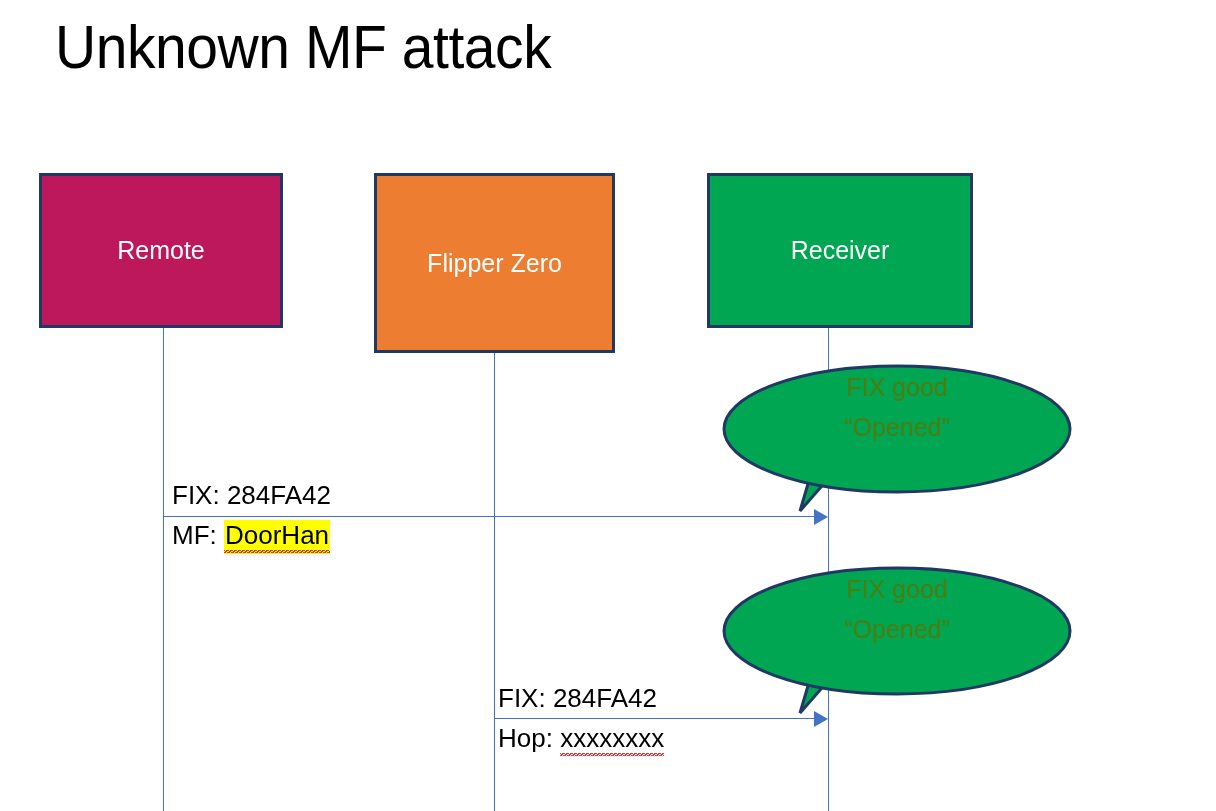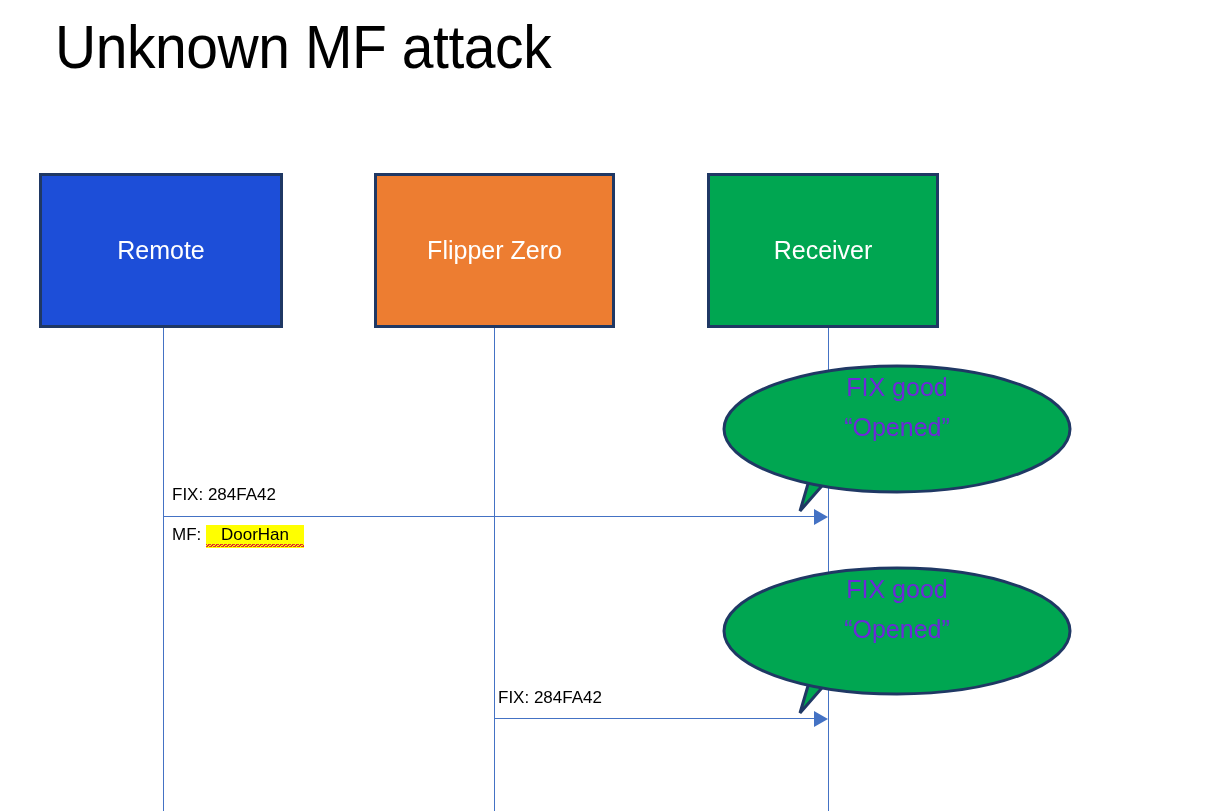--- a/index.html
+++ b/index.html
@@ -43,51 +43,51 @@
     position: absolute;
     box-sizing: border-box;
     border: 3px solid #1F3864;
     display: flex;
     align-items: center;
     justify-content: center;
     color: #ffffff;
     font-size: 25px;
     font-weight: 400;
   }
-  #actor-remote  { left: 39px;  top: 173px; width: 244px; height: 155px; background: #1d4ed8; }
-  #actor-flipper { left: 374px; top: 173px; width: 241px; height: 155px; background: #ED7D31; }
-  #actor-receiver{ left: 707px; top: 173px; width: 232px; height: 155px; background: #00A651; }
+  #actor-remote  { left: 39px;  top: 173px; width: 244px; height: 155px; background: #be185d; }
+  #actor-flipper { left: 374px; top: 173px; width: 241px; height: 180px; background: #ED7D31; }
+  #actor-receiver{ left: 707px; top: 173px; width: 266px; height: 155px; background: #00A651; }
 
   
   .msg-arrow-line {
     position: absolute;
     height: 1px;
     background: #4472C4;
   }
   .msg-arrow-head {
     position: absolute;
     width: 0; height: 0;
     border-top: 8px solid transparent;
     border-bottom: 8px solid transparent;
     border-left: 14px solid #4472C4;
   }
 
   
   .msg-text {
     position: absolute;
-    font-size: 17px;
+    font-size: 26px;
     line-height: 40px;
     color: #000000;
     white-space: nowrap;
   }
   .msg-line { display: block; }
 
   .hl {
     background: #FFFF00;
-    padding: 0 15px;
+    padding: 0 1px;
   }
   .spell {
     background-image: repeating-linear-gradient(
       135deg,
       #E03030 0px, #E03030 1px,
       transparent 1px, transparent 2px);
     background-size: 4px 3px;
     background-repeat: repeat-x;
     background-position: left bottom 1px;
     padding-bottom: 4px;
@@ -96,21 +96,21 @@
   
   .callout {
     position: absolute;
   }
   .callout svg { display: block; overflow: visible; }
   .callout-text {
     position: absolute;
     left: 0;
     width: 100%;
     text-align: center;
-    color: #6d28d9;
+    color: #4d7c0f;
     font-size: 25px;
     line-height: 40px;
     pointer-events: none;
   }
   #callout-1 { left: 722px; top: 359px; width: 350px; height: 162px; }
   #callout-2 { left: 722px; top: 561px; width: 350px; height: 162px; }
   #callout-1 .callout-text, #callout-2 .callout-text { top: 8px; }
 </style>
 </head>
 <body>
@@ -143,20 +143,21 @@
 </div>
 
 <div class="msg-arrow-line" style="left:494px; top:718px; width:321px;"></div>
 <div class="msg-arrow-head" style="left:814px; top:711px;"></div>
 
 <div class="msg-text" style="left:498px; top:678px;">
   <span class="msg-line"><span>FIX: </span><span>284FA42</span></span>
 </div>
 
 <div class="msg-text" style="left:498px; top:718px;">
+  <span class="msg-line"><span>Hop: </span><span class="spell">xxxxxxxx</span></span>
 </div>
 
 <div class="callout" id="callout-1">
   <svg width="350" height="162" viewBox="0 0 350 162">
     <path d="M 88 118 L 78 152 L 106 120 Z" fill="#00A651" stroke="#1F3864" stroke-width="3" stroke-linejoin="miter"></path>
     <ellipse cx="175" cy="70" rx="173" ry="63" fill="#00A651" stroke="#1F3864" stroke-width="3"></ellipse>
   </svg>
   <div class="callout-text">
     <div>FIX good</div>
     <div>“Opened”</div>

